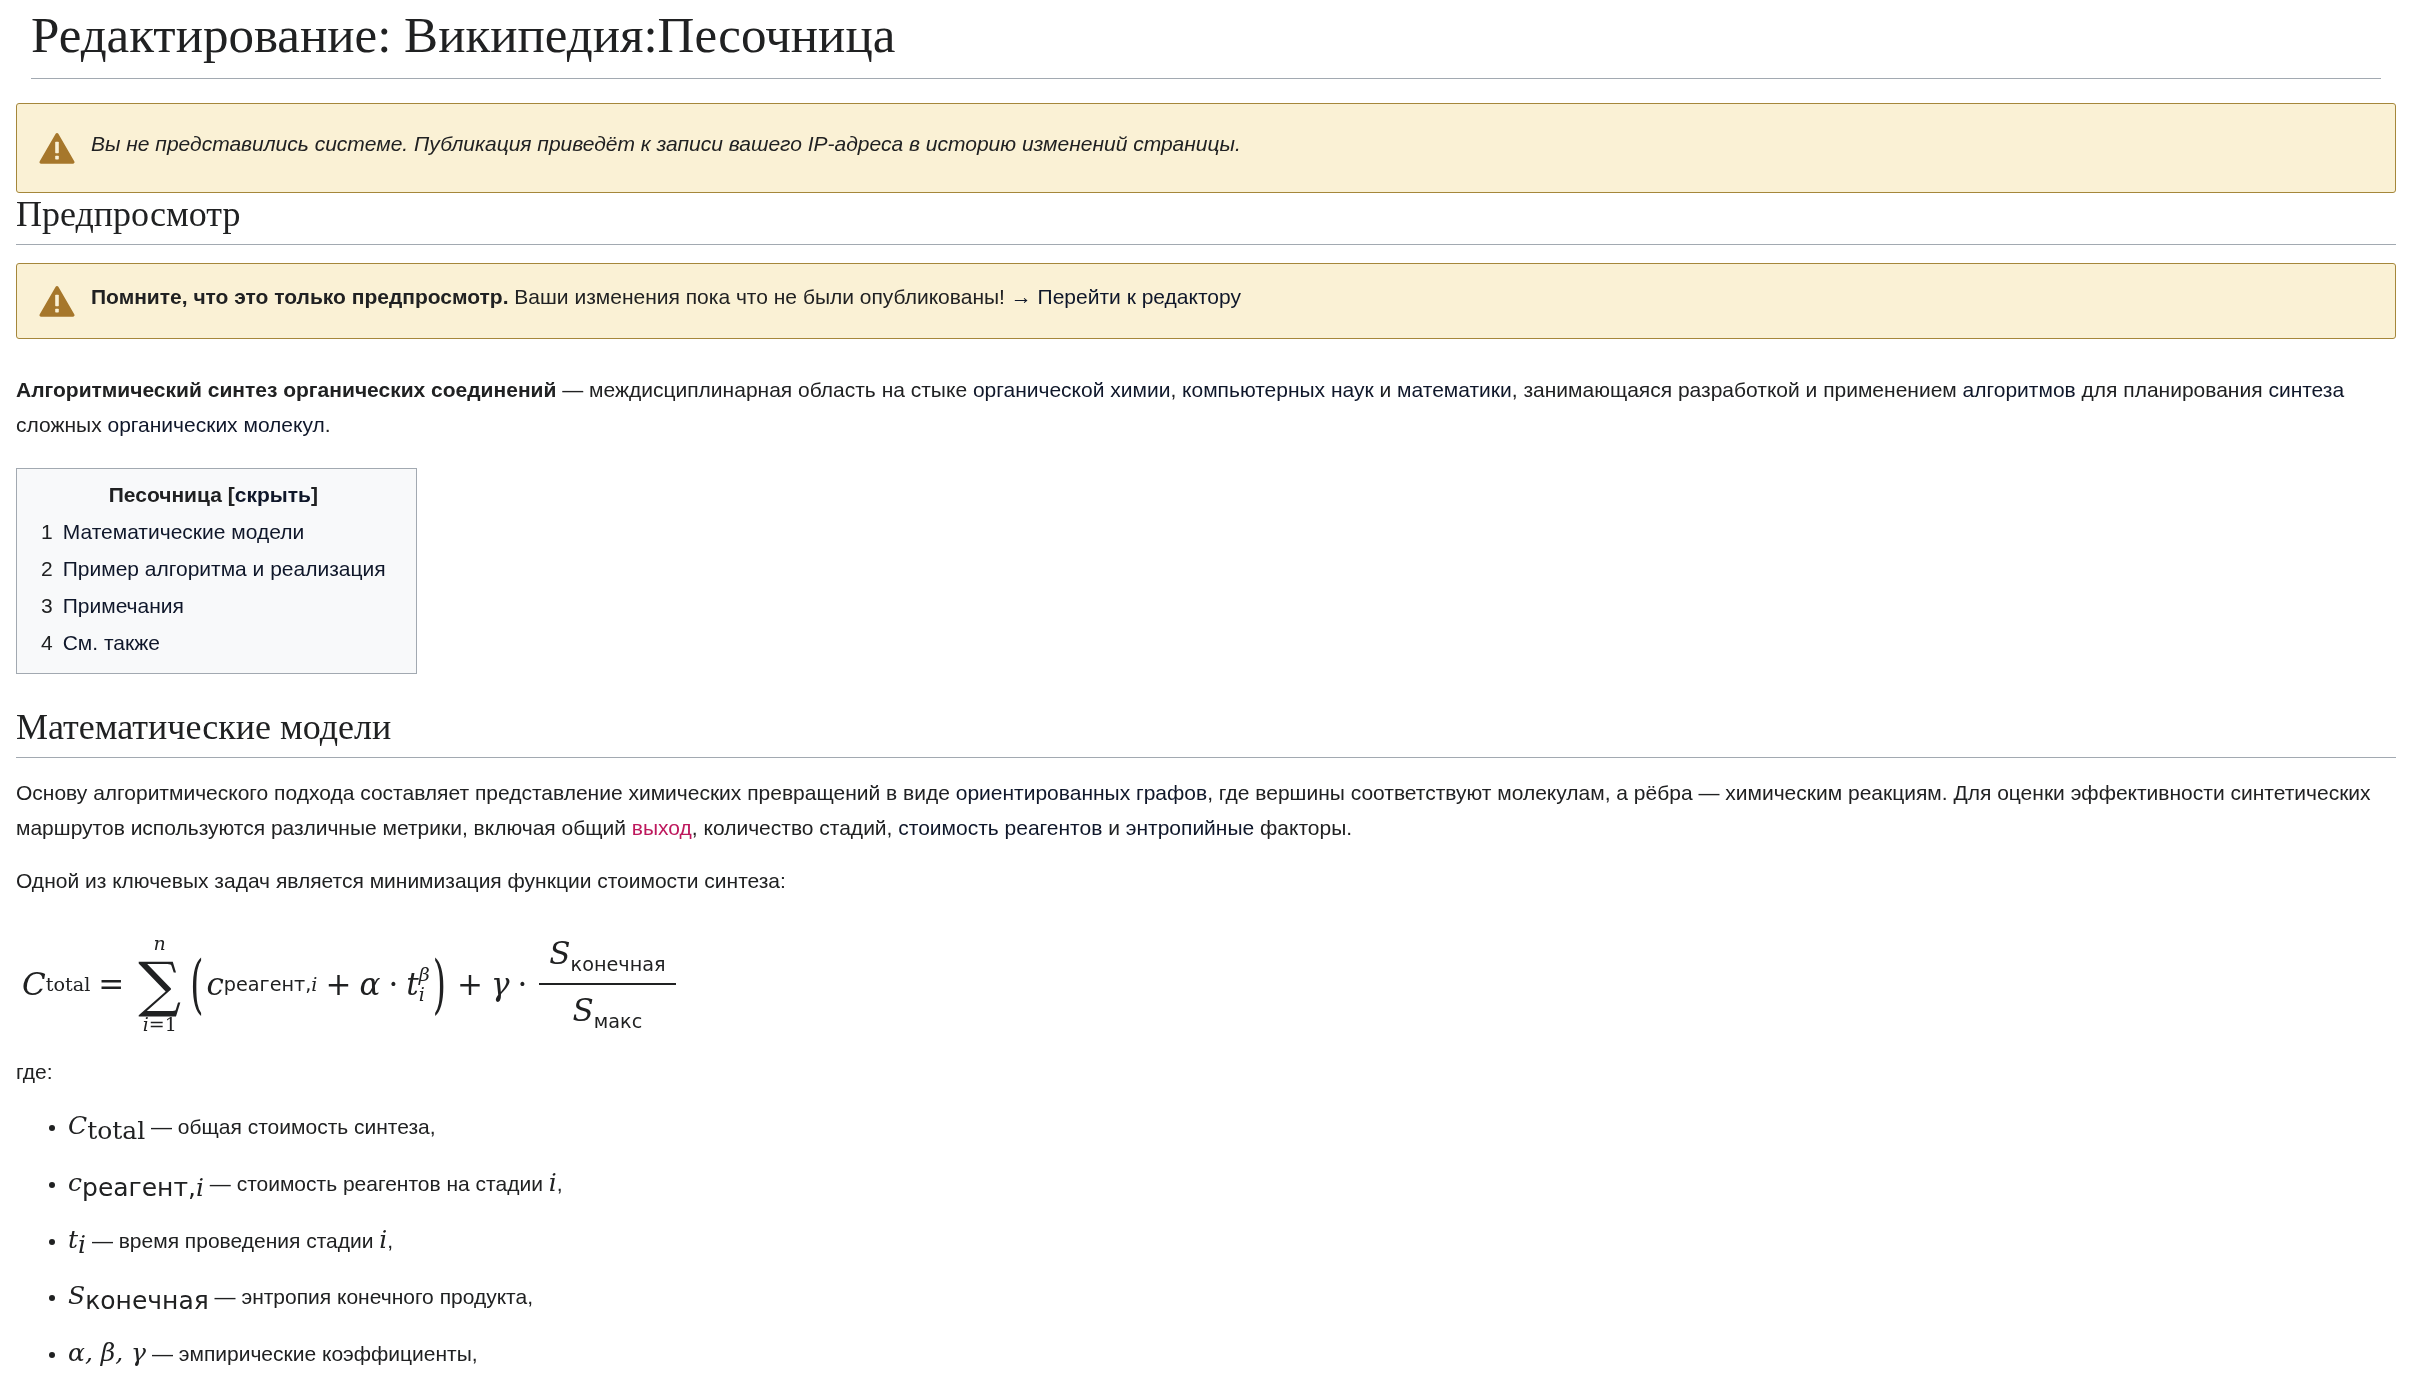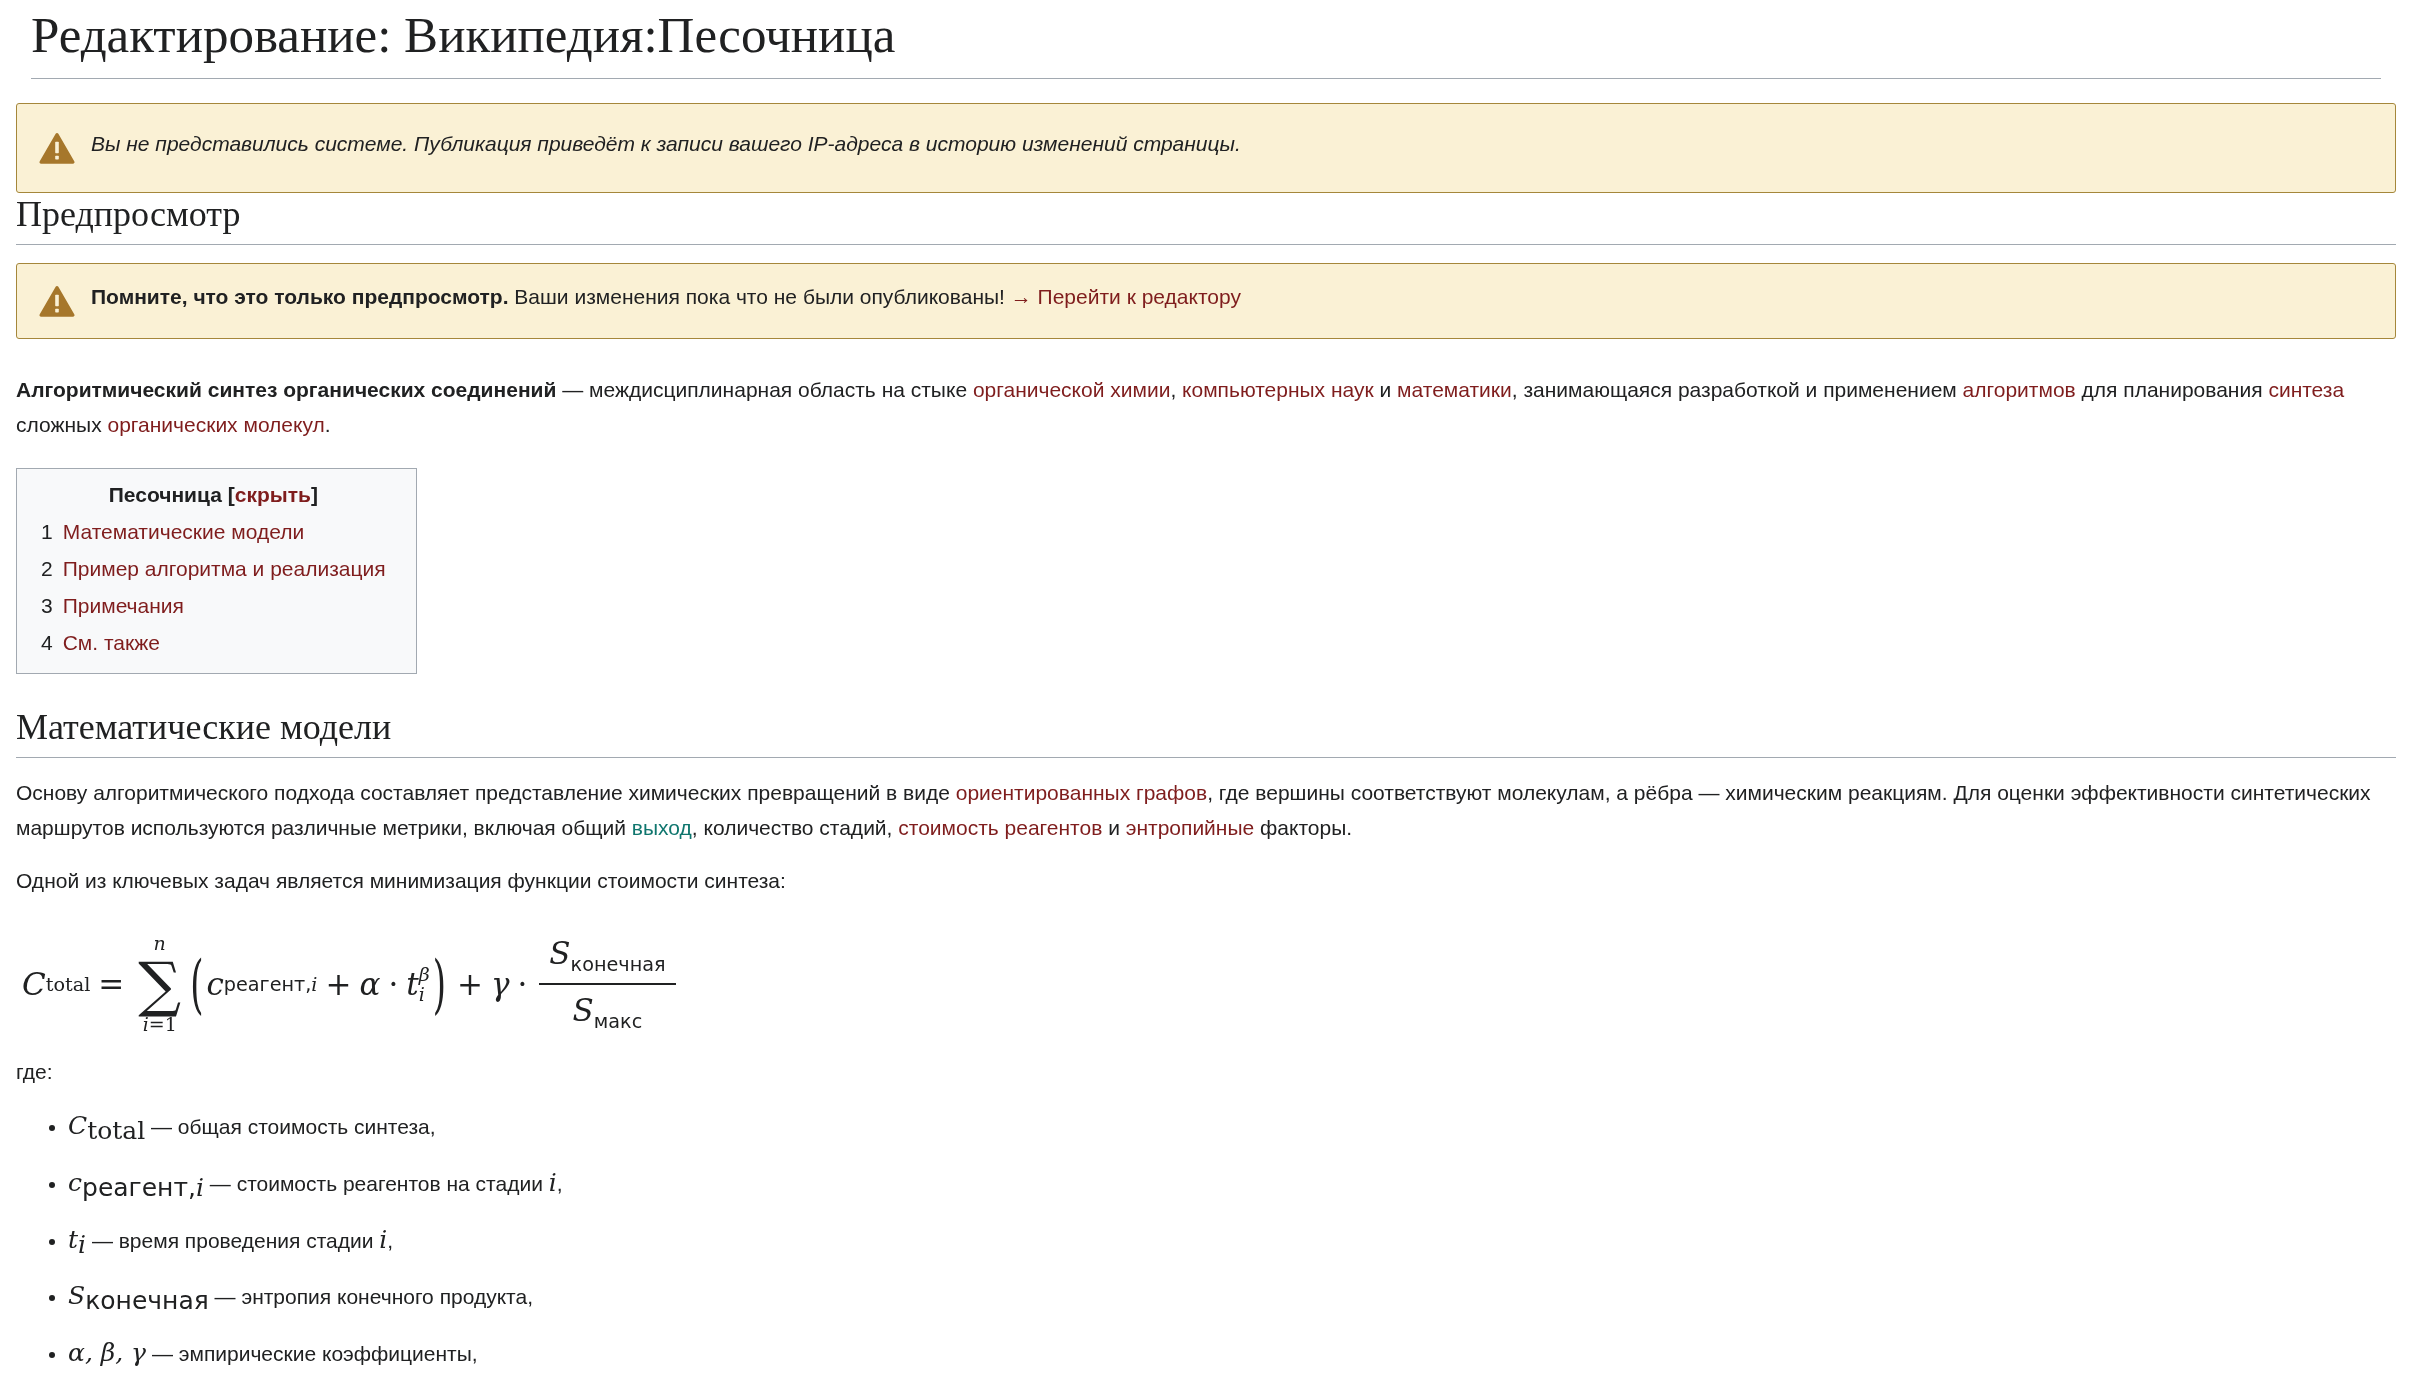--- a/index.html
+++ b/index.html
@@ -5,22 +5,22 @@
   * { box-sizing: border-box; }
   html, body { margin: 0; padding: 0; background: #fff; }
   body {
     width: 2412px;
     min-height: 1394px;
     font-family: "Liberation Sans", "DejaVu Sans", sans-serif;
     font-size: 21px;
     color: #202122;
     padding: 0 16px;
   }
-  a { color: #7f1d1d; text-decoration: none; cursor: pointer; }
-  a.redlink { color: #0f766e; }
+  a { color: #0f172a; text-decoration: none; cursor: pointer; }
+  a.redlink { color: #be185d; }
 
   
   h1.firstHeading {
     font-family: "Liberation Serif", "DejaVu Serif", serif;
     font-weight: 400;
     font-size: 51px;
     margin: 6px 15px 0;
     padding-bottom: 14px;
     border-bottom: 1px solid #a2a9b1;
   }

